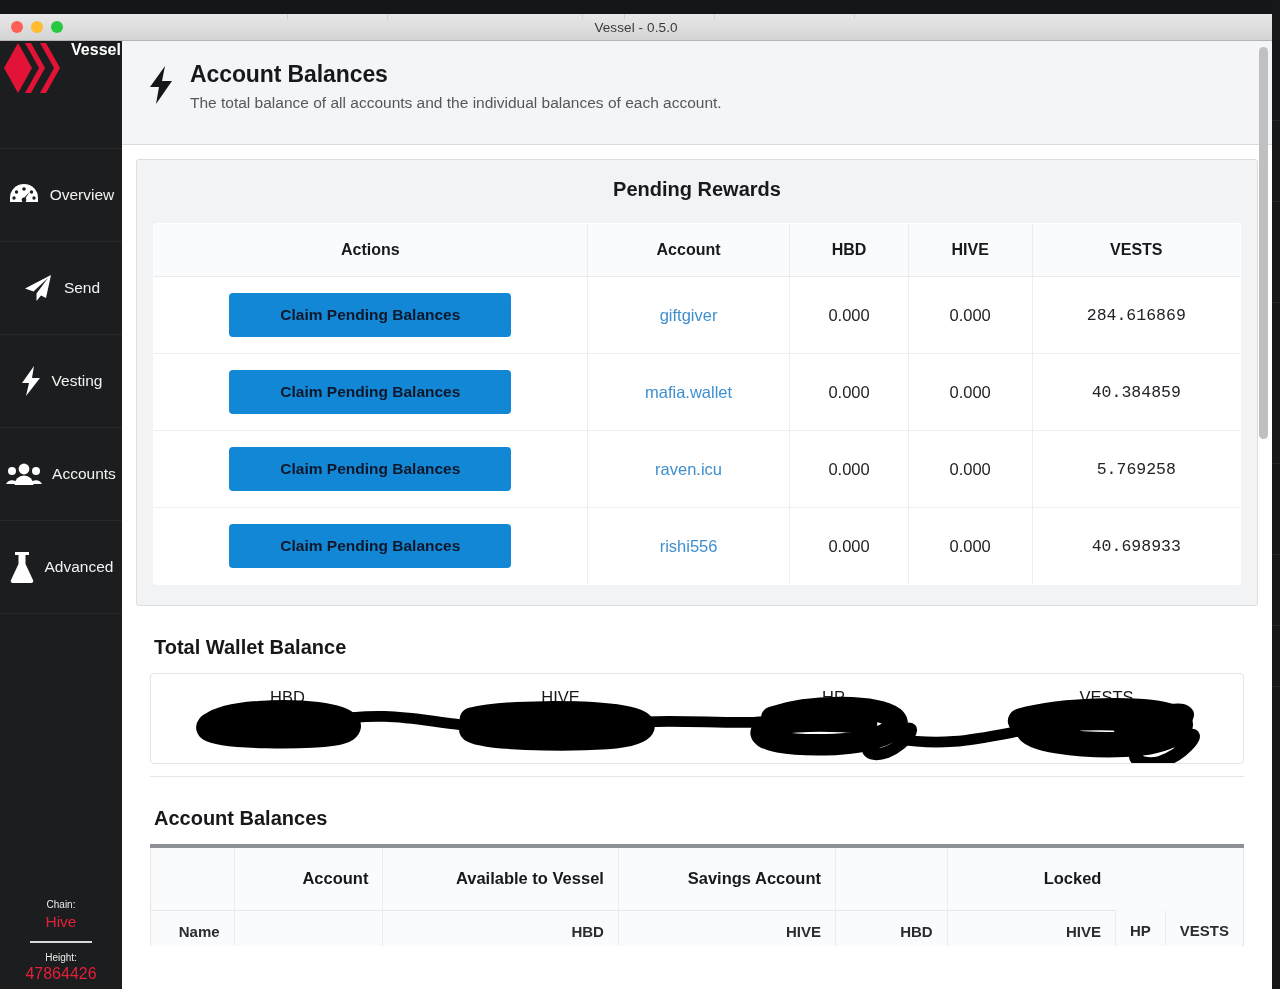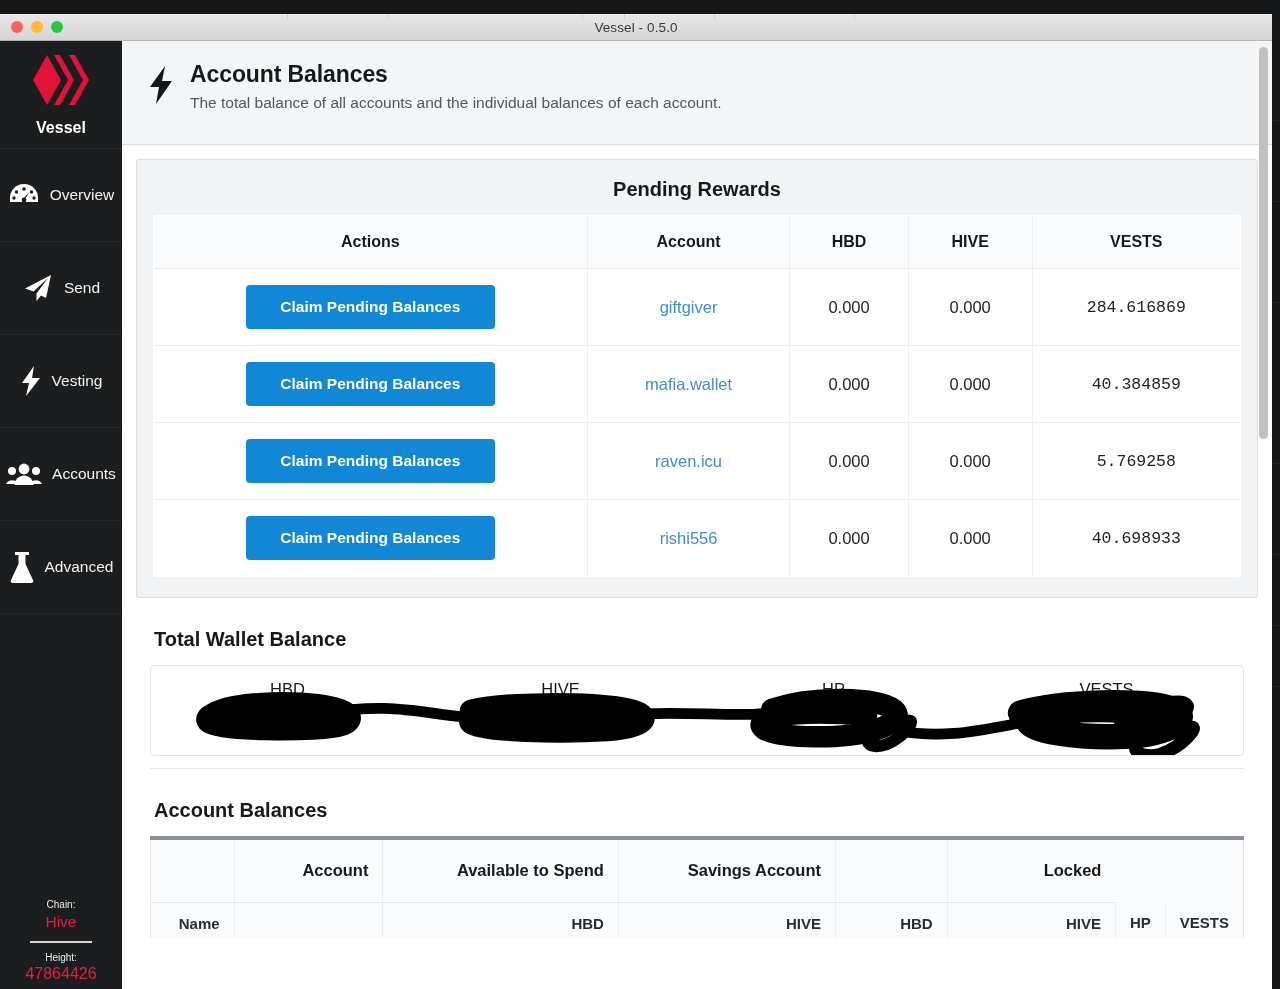--- a/index.html
+++ b/index.html
@@ -52,22 +52,22 @@
 
   
   #sidebar {
     width: 122px; flex: 0 0 122px;
     background: #1b1d1e;
     display: flex; flex-direction: column;
     color: #fff;
   }
   .brand {
     height: 108px;
-    display: flex; flex-direction: column;
-    align-items: center; justify-content: center;
+    display: flex; flex-direction: row;
+    align-items: flex-start; justify-content: center;
     gap: 8px;
     border-bottom: 1px solid #262829;
   }
   .brand-label { font-size: 16px; font-weight: 600; }
   .nav-item {
     height: 93px; flex: 0 0 93px;
     display: flex; flex-direction: row;
     align-items: center; justify-content: center;
     gap: 10px;
     border-bottom: 1px solid #262829;
@@ -117,21 +117,21 @@
 
   
   .card {
     background: #f2f3f4;
     border: 1px solid #dcdddf;
     border-radius: 3px;
     padding: 18px 16px 20px;
   }
   .card-title {
     text-align: center; font-size: 20px; font-weight: 600;
-    color: #17191b; margin-bottom: 14px;
+    color: #17191b; margin-bottom: 22px;
   }
   table.grid {
     width: 100%; border-collapse: collapse;
     background: #ffffff;
     border: 1px solid #e3e5e7;
     border-radius: 3px;
     overflow: hidden;
   }
   table.grid thead th {
     background: #fafbfc;
@@ -154,23 +154,23 @@
   table.grid tbody td:last-child { border-right: none; font-family: Liberation Mono, monospace; }
   .col-actions { width: 38.5%; }
   .col-account { width: 18%; }
   .col-hbd     { width: 10.5%; }
   .col-hive    { width: 11%; }
   .col-vests   { width: 18.5%; }
   .acct-link { color: #3e8fd0; font-size: 16.5px; cursor: pointer; }
   .claim-btn {
     display: inline-block;
     background: #1287d6;
-    color: #ffffff;
+    color: #0f172a;
     font-size: 15.5px; font-weight: bold;
-    padding: 13px 0; width: 249px;
+    padding: 13px 0; width: 282px;
     border: none; border-radius: 4px;
     cursor: pointer;
     font-family: "Liberation Sans", sans-serif;
   }
 
   
   .section-title {
     font-size: 20px; font-weight: bold; color: #16181a;
     margin: 30px 0 14px 18px;
   }
@@ -471,21 +471,21 @@
         <div class="divider-rule"></div>
 
         <div class="section-title">Account Balances</div>
         <div class="ab-wrap">
           <div class="ab-topbar"></div>
           <table class="ab">
             <thead>
               <tr>
                 <th class="blank" style="width:8%"></th>
                 <th style="width:15%">Account</th>
-                <th style="width:25%">Available to Spend</th>
+                <th style="width:25%">Available to Vessel</th>
                 <th style="width:23%">Savings Account</th>
                 <th style="width:4%"></th>
                 <th style="width:25%">Locked</th>
               </tr>
             </thead>
             <tbody>
               <tr>
                 <td class="sub" style="width:8%">Name</td>
                 <td class="sub" style="width:15%"></td>
                 <td class="sub" style="width:12.5%">HBD</td>

